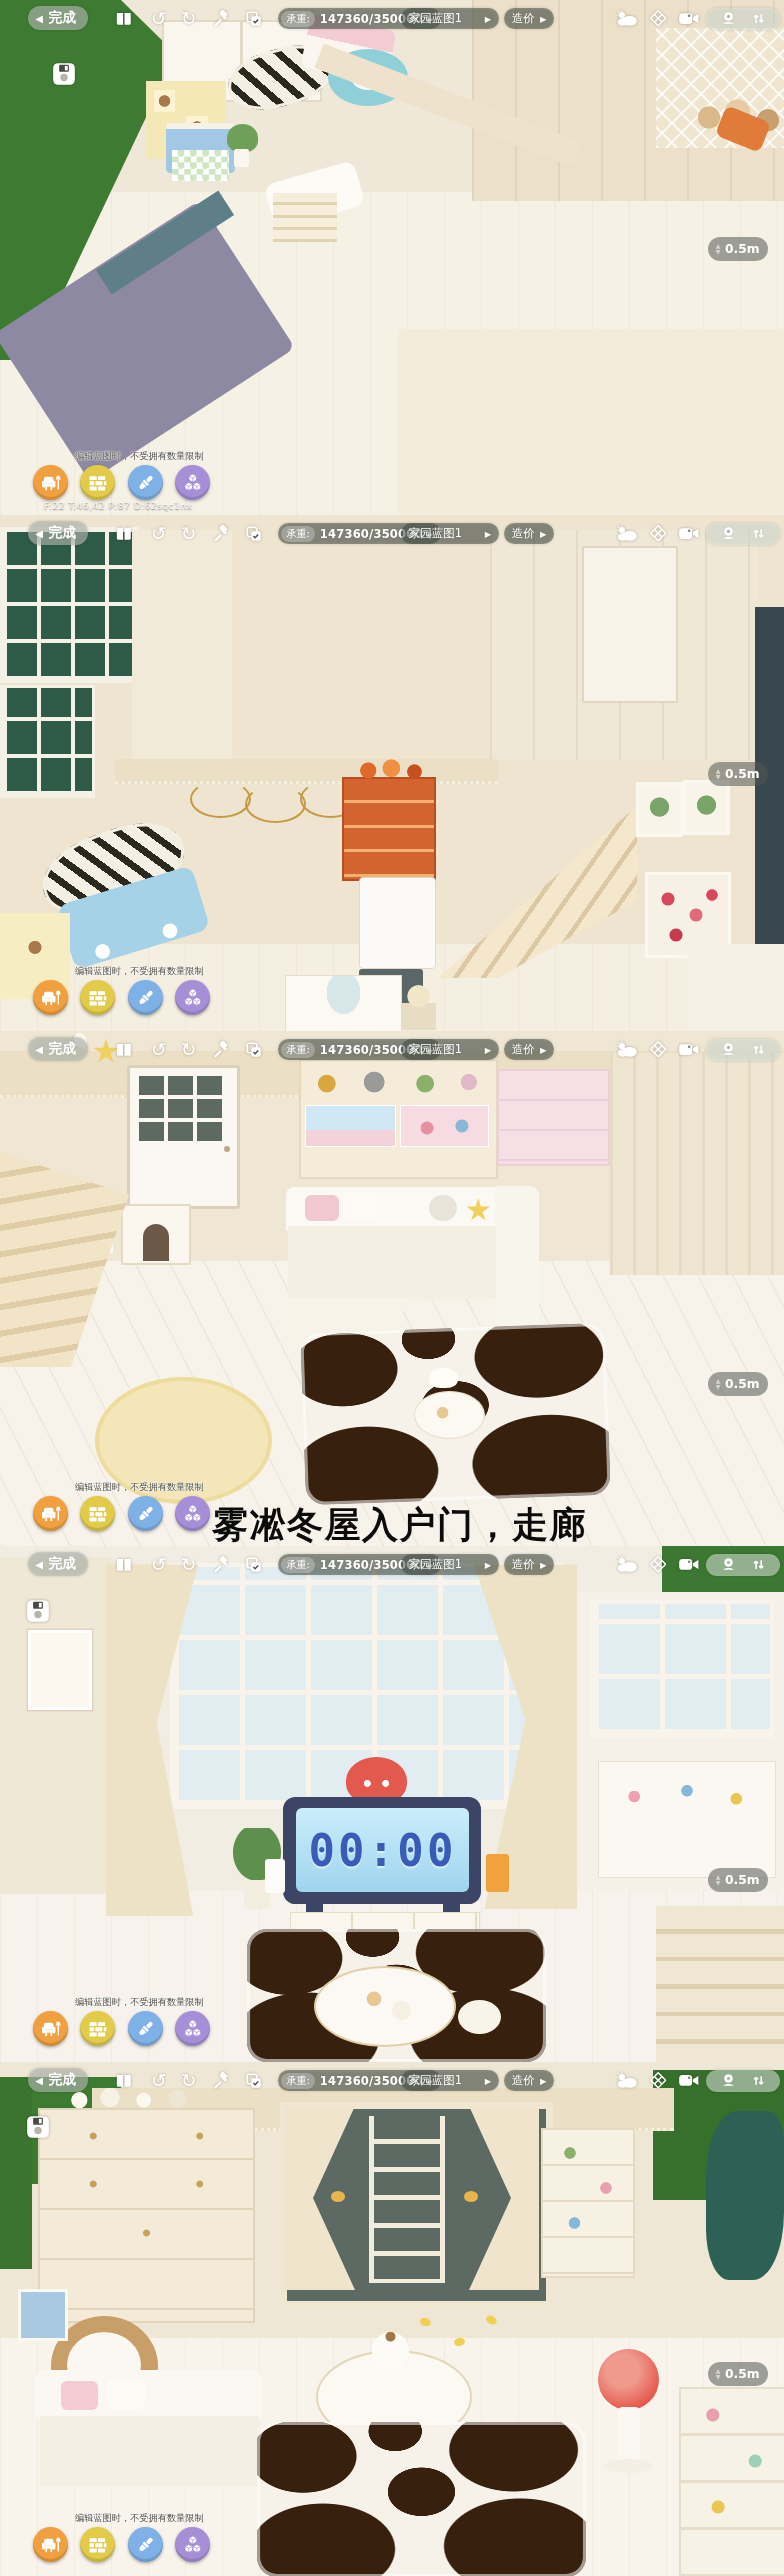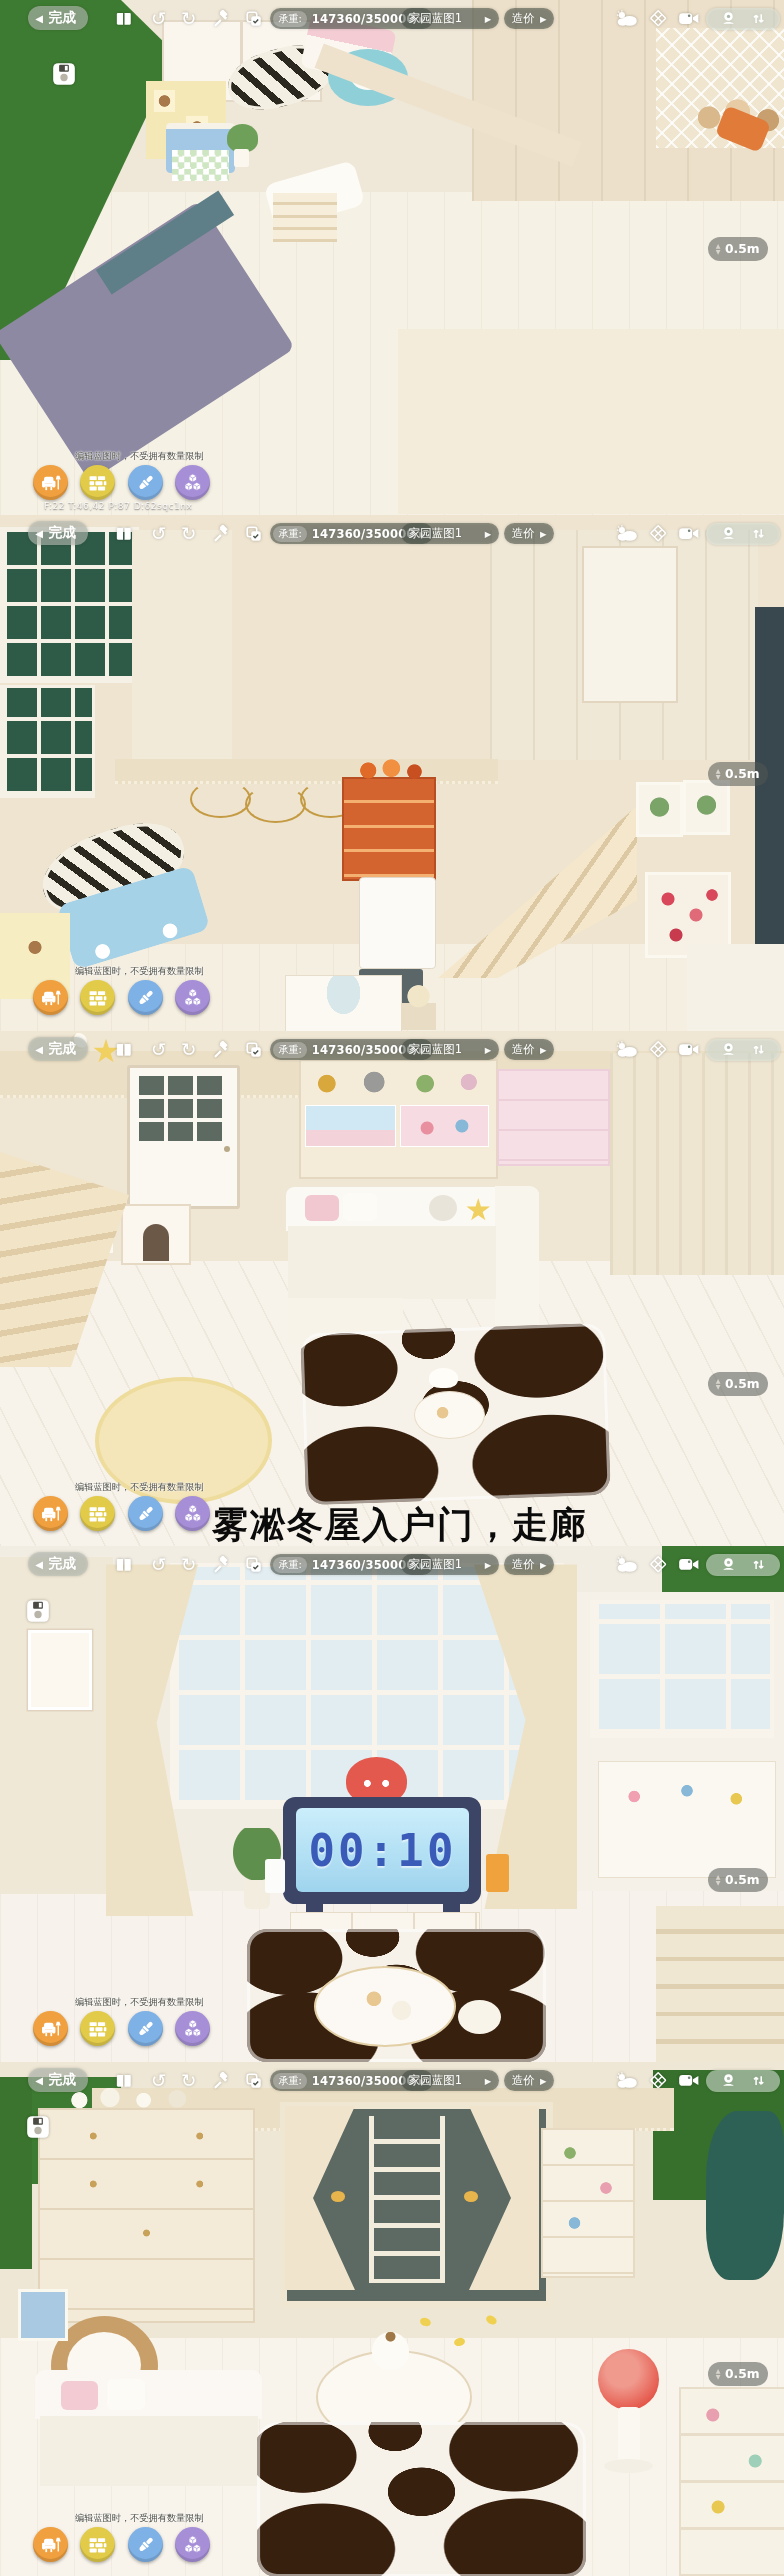--- a/index.html
+++ b/index.html
@@ -14,21 +14,21 @@
   .topbar{position:absolute;left:0;top:0;width:785px;height:37px;z-index:50;
           filter:drop-shadow(0 0.8px 1.5px rgba(0,0,0,.28));}
   .pill{position:absolute;display:flex;align-items:center;color:#fff;
         background:rgba(62,70,62,.52);border-radius:11.5px;font-size:11.5px;height:20.7px;
         box-sizing:border-box;white-space:nowrap;}
   .back-pill{left:27.6px;top:6.1px;height:24px;border-radius:13px;background:rgba(186,192,182,.62);
         padding:0 12.3px 0 7.7px;gap:5.4px;font-size:13.8px;font-weight:bold;}
   .back-pill .chev{font-size:10px;}
   .tbicon{position:absolute;top:7.7px;width:21.5px;height:21.5px;display:flex;align-items:center;
         justify-content:center;color:#fff;font-size:18.4px;line-height:21.5px;}
-  .weight-pill{left:270px;top:8.4px;padding:0 6.9px 0 3.1px;gap:4.6px;}
+  .weight-pill{left:278px;top:8.4px;padding:0 6.9px 0 3.1px;gap:4.6px;}
   .weight-badge{background:rgba(255,255,255,.28);border-radius:8.4px;padding:0.8px 5.4px;font-size:10px;}
   .weight-value{font-weight:bold;letter-spacing:0.2px;}
   .arrow{font-size:8.4px;opacity:.95;}
   .bp-pill{left:401px;top:8.4px;width:98px;padding:0 7.7px;justify-content:space-between;}
   .cost-pill{left:504px;top:8.4px;padding:0 7.7px;gap:5.4px;justify-content:center;}
   .cam-pill{left:706px;top:7.7px;width:74px;height:22px;border-radius:11.5px;
         background:rgba(226,236,226,.55);justify-content:space-evenly;}
   .grid-pill{position:absolute;left:708px;width:60px;height:24px;border-radius:12.3px;
         background:rgba(84,88,84,.55);display:flex;align-items:center;gap:4.6px;padding:0 7.7px;
         box-sizing:border-box;z-index:45;}
@@ -627,21 +627,21 @@
       <div class="abs" style="left:662px;top:0;width:123px;height:100px;background:#3c7831"></div>
       <div class="abs" style="left:573px;top:46px;width:211px;height:299px;background:#f5f1e8"></div>
       <div class="abs wwhite" style="left:590px;top:54px;width:176px;height:130px"></div>
       <div class="abs" style="left:598px;top:215px;width:176px;height:115px;border:1.5px solid #e8dfcd;background:radial-gradient(circle at 20% 30%,#f0a0b0 5.4px,transparent 6.1px),radial-gradient(circle at 50% 25%,#88b8d8 5.4px,transparent 6.1px),radial-gradient(circle at 78% 32%,#e8c850 5.4px,transparent 6.1px),#fbf8f1"></div>
       <div class="abs" style="left:474px;top:18.4px;width:103px;height:345px;background:#eee2c6;clip-path:polygon(0 0,100% 0,100% 100%,10% 100%,50% 45%)"></div>
       <div class="abs" style="left:230px;top:282px;width:54px;height:61px;background:radial-gradient(ellipse 24.5px 29px at 50% 40%,#5e8f4c 96%,transparent 100%)"></div>
       <div class="abs" style="left:244px;top:334px;width:26px;height:29px;background:#f3ede0;border-radius:3.1px 3.1px 6.1px 6.1px"></div>
       <div class="abs" style="left:346px;top:211px;width:61px;height:48px;border-radius:50% 50% 45% 45%;background:radial-gradient(circle at 35% 55%,#fff 3.1px,transparent 3.8px),radial-gradient(circle at 65% 55%,#fff 3.1px,transparent 3.8px),#e4594e"></div>
       <div class="abs" style="left:283px;top:251px;width:198px;height:107px;background:#3d4566;border-radius:12.3px"></div>
       <div class="abs" style="left:296px;top:262px;width:173px;height:84px;background:linear-gradient(#cbeefb,#9fd4ee);border-radius:6.1px;display:flex;align-items:center;justify-content:center">
-        <span style="font-family:'DejaVu Sans Mono','Liberation Mono',monospace;font-weight:bold;font-size:44px;color:#3a5cb8;letter-spacing:3.1px;text-shadow:0 1.5px 1.5px rgba(255,255,255,.6)">00:10</span>
+        <span style="font-family:'DejaVu Sans Mono','Liberation Mono',monospace;font-weight:bold;font-size:44px;color:#3a5cb8;letter-spacing:3.1px;text-shadow:0 1.5px 1.5px rgba(255,255,255,.6)">00:00</span>
       </div>
       <div class="abs" style="left:306px;top:357px;width:17px;height:10.7px;background:#3d4566"></div>
       <div class="abs" style="left:443px;top:357px;width:17px;height:10.7px;background:#3d4566"></div>
       <div class="abs" style="left:265px;top:313px;width:20px;height:34px;background:#fcfcfa;border-radius:3.1px"></div>
       <div class="abs" style="left:486px;top:308px;width:23px;height:38px;background:#f0a23c;border-radius:3.1px"></div>
       <div class="abs" style="left:290px;top:366px;width:188px;height:52px;border:1.5px solid #e6dcc8;background-color:#faf6ed;background-image:repeating-linear-gradient(90deg,transparent 0 60px,#e6dcc8 60px 62px)"></div>
       <div class="abs cow" style="left:247px;top:383px;width:299px;height:133px"></div>
       <div class="abs" style="left:314px;top:420px;width:138px;height:77px;border:2.3px solid #e2cfa6;border-radius:50%;background:radial-gradient(circle at 42% 40%,#e8c890 6.9px,transparent 7.7px),radial-gradient(circle at 62% 55%,#f6f0e2 9.2px,transparent 10px),#fcf9f4"></div>
       <div class="abs" style="left:458px;top:454px;width:43px;height:34px;background:#f8f4ea;border-radius:50%"></div>
       <div class="abs" style="left:656px;top:360px;width:129px;height:156px;background:repeating-linear-gradient(180deg,#f0e7d2 0 23px,#dfd0b2 23px 27.6px)"></div>

